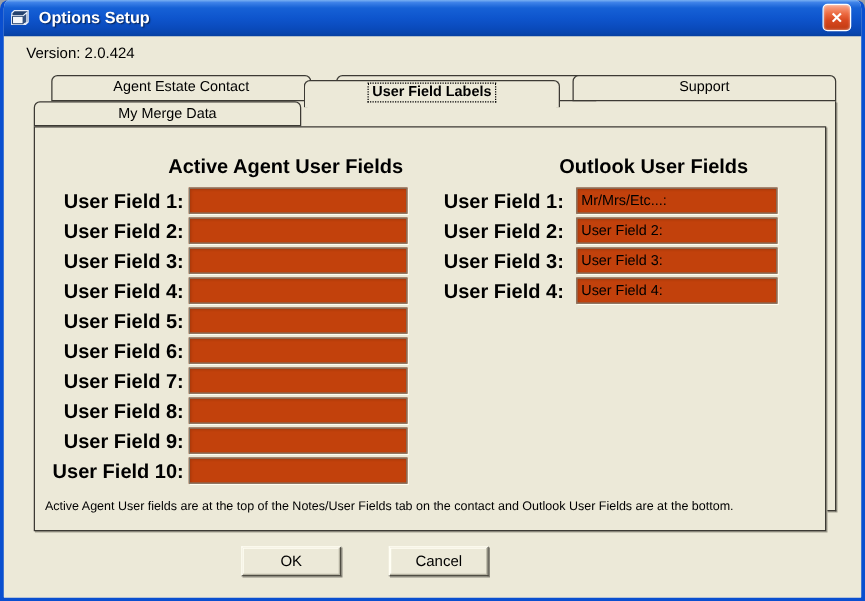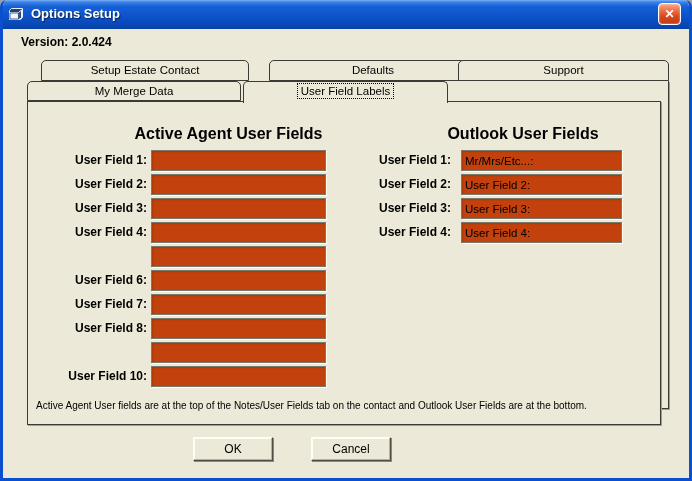--- a/index.html
+++ b/index.html
@@ -33,48 +33,48 @@
     font-size:13px;font-weight:bold;text-shadow:1px 1px 1px rgba(0,0,0,.55);
     white-space:nowrap;
   }
   .close-btn{
     position:absolute;left:658px;top:3px;width:23px;height:22px;
     background:linear-gradient(180deg,#faa88c 0%,#ec6a41 35%,var(--close-red) 62%,#c03a12 100%);
     border:1px solid #fff;border-radius:4px;
     color:#fff;font-size:12px;font-weight:bold;text-align:center;line-height:20px;
     box-shadow:inset 0 0 2px rgba(255,255,255,.7);cursor:pointer;
   }
-  .version{position:absolute;left:18px;top:35px;font-size:12px;font-weight:bold;}
+  .version{position:absolute;left:18px;top:35px;font-size:12px;font-weight:normal;}
   .tab{
     position:absolute;background:var(--client-bg);
     border:1px solid var(--tab-border);
     border-radius:5px 5px 0 0;
     text-align:center;font-size:11.5px;cursor:pointer;white-space:nowrap;
   }
   .tab.row1{top:60px;height:21px;line-height:19px;z-index:2;}
   .tab.row2{top:81px;height:20px;line-height:18px;z-index:3;}
-  .tab.active{top:81px;height:22px;line-height:19px;border-bottom:none;z-index:6;font-weight:normal;}
+  .tab.active{top:64px;height:22px;line-height:19px;border-bottom:none;z-index:6;font-weight:bold;}
   .tab.active .focus-rect{outline:1px dotted #000;padding:1px 3px;}
   .panel{
     position:absolute;left:24px;top:101px;width:634px;height:324px;
     border:1px solid var(--tab-border);z-index:4;
     box-shadow:1px 1px 0 #a29f90;
     background:transparent;
   }
   .outer-edge{
     position:absolute;left:658px;top:81px;width:8px;height:328px;
     border-right:1px solid var(--tab-border);
     border-bottom:1px solid var(--tab-border);
     box-shadow:1px 1px 0 #a29f90;z-index:1;
   }
   .heading{position:absolute;font-size:16px;font-weight:bold;text-align:center;z-index:5;}
   .heading-left{left:118px;top:125px;width:215px;}
   .heading-right{left:430px;top:125px;width:180px;}
   .frow{position:absolute;left:0;width:692px;height:22px;z-index:5;}
-  .flabel{position:absolute;top:3px;font-size:12px;font-weight:bold;text-align:right;white-space:nowrap;}
+  .flabel{position:absolute;top:3px;font-size:16px;font-weight:bold;text-align:right;white-space:nowrap;}
   .flabel.l{left:30px;width:114px;}
   .flabel.r{left:352px;width:96px;}
   .finput{
     position:absolute;top:0;height:21px;background:#c2410c;
     border:1px solid var(--input-border);
     box-shadow:inset 1px 1px 2px rgba(0,0,0,.14),1px 1px 0 #fffdf0;
     font-size:11.5px;padding:1px 3px;color:#000;border-radius:0;
   }
   .finput.l{left:148px;width:175px;}
   .finput.r{left:458px;width:161px;}
@@ -102,21 +102,21 @@
     </svg>
     <span class="title-text">Options Setup</span>
     <div class="close-btn">
       <span>✕</span>
     </div>
   </div>
 
   <div class="version">Version: 2.0.424</div>
 
   <div class="tab row1" style="left:38px;width:208px;">
-    <span>Setup Estate Contact</span>
+    <span>Agent Estate Contact</span>
   </div>
   <div class="tab row1" style="left:246px;width:208px;margin-left:20px;">
     <span>Defaults</span>
   </div>
   <div class="tab row1" style="left:455px;width:211px;">
     <span>Support</span>
   </div>
 
   <div class="tab row2" style="left:24px;width:214px;">
     <span>My Merge Data</span>
@@ -141,35 +141,37 @@
   </div>
   <div class="frow" style="top:198px">
     <span class="flabel l">User Field 3:</span>
     <input class="finput l" value="" style="">
   </div>
   <div class="frow" style="top:222px">
     <span class="flabel l">User Field 4:</span>
     <input class="finput l" value="" style="">
   </div>
   <div class="frow" style="top:246px">
+    <span class="flabel l">User Field 5:</span>
     <input class="finput l" value="" style="">
   </div>
   <div class="frow" style="top:270px">
     <span class="flabel l">User Field 6:</span>
     <input class="finput l" value="" style="">
   </div>
   <div class="frow" style="top:294px">
     <span class="flabel l">User Field 7:</span>
     <input class="finput l" value="" style="">
   </div>
   <div class="frow" style="top:318px">
     <span class="flabel l">User Field 8:</span>
     <input class="finput l" value="" style="">
   </div>
   <div class="frow" style="top:342px">
+    <span class="flabel l">User Field 9:</span>
     <input class="finput l" value="" style="">
   </div>
   <div class="frow" style="top:366px">
     <span class="flabel l">User Field 10:</span>
     <input class="finput l" value="" style="">
   </div>
 
   <div class="frow" style="top:150px">
     <span class="flabel r">User Field 1:</span>
     <input class="finput r" value="Mr/Mrs/Etc...:" style="">

